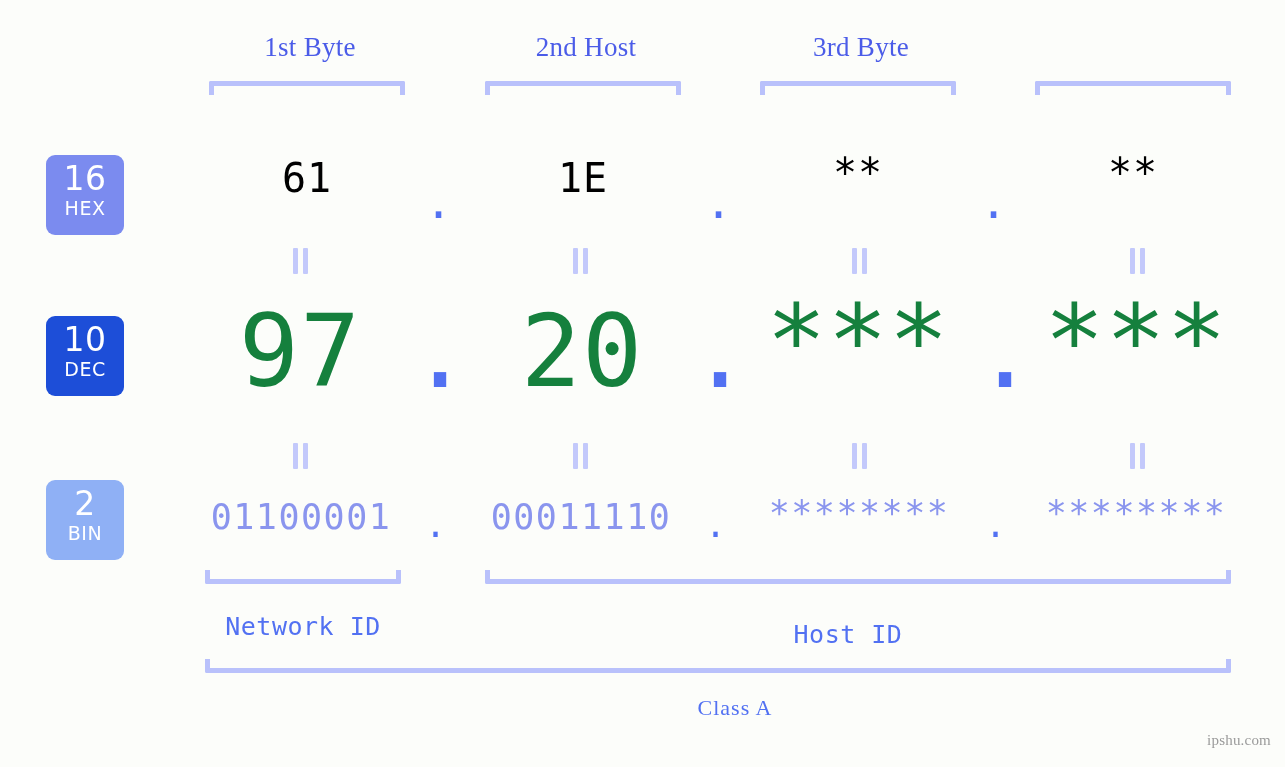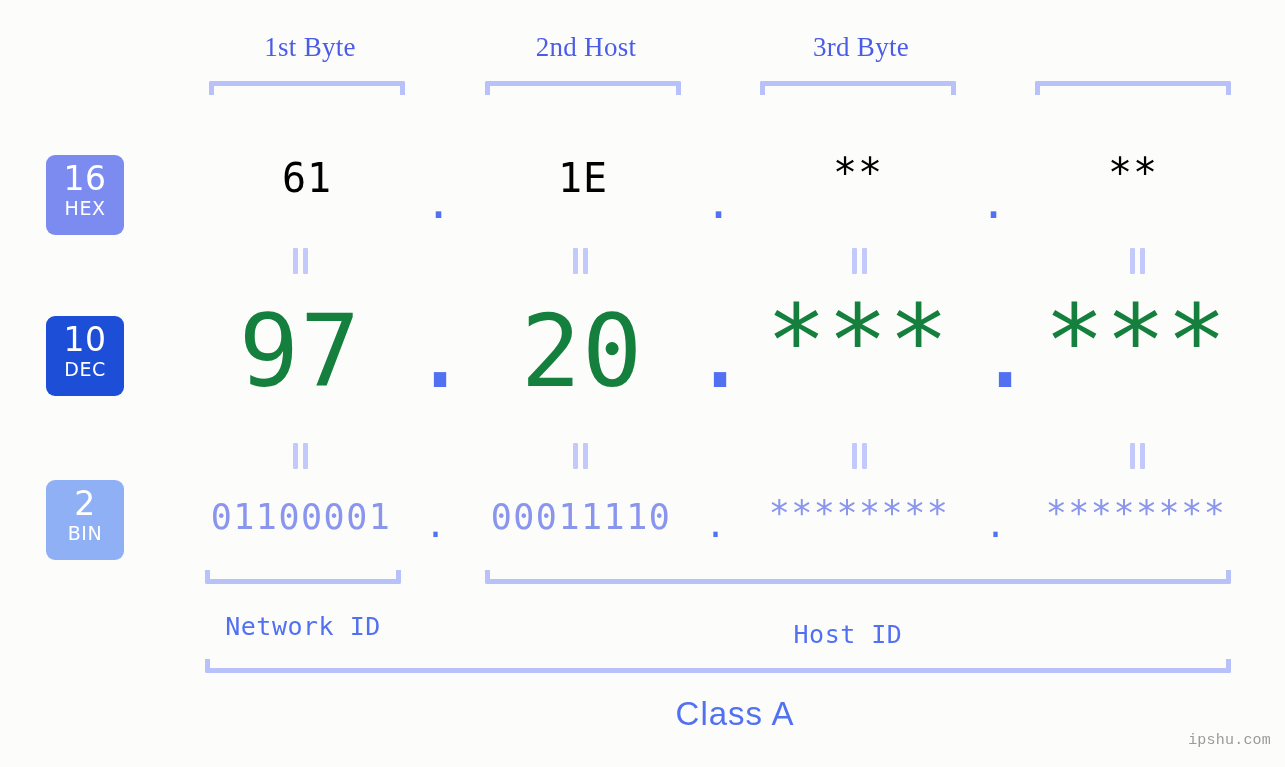--- a/index.html
+++ b/index.html
@@ -155,32 +155,32 @@
     font-family: "DejaVu Sans Mono", monospace;
     font-size: 25px;
     color: #5271f2;
     white-space: nowrap;
     letter-spacing: 0.5px;
   }
 
   .class-label {
     position: absolute;
     text-align: center;
-    font-family: Liberation Sans, sans-serif;
-    font-size: 33px;
+    font-family: Liberation Serif, serif;
+    font-size: 22px;
     color: #5271f2;
     white-space: nowrap;
     letter-spacing: 1px;
   }
 
   .watermark {
     position: absolute;
     right: 14px;
     bottom: 18px;
-    font-family: Liberation Mono, monospace;
+    font-family: Liberation Serif, serif;
     font-size: 15px;
     color: #9a9a9a;
     letter-spacing: 0.2px;
   }
 </style>
 </head>
 <body>
 
 <div id="stage">
 

